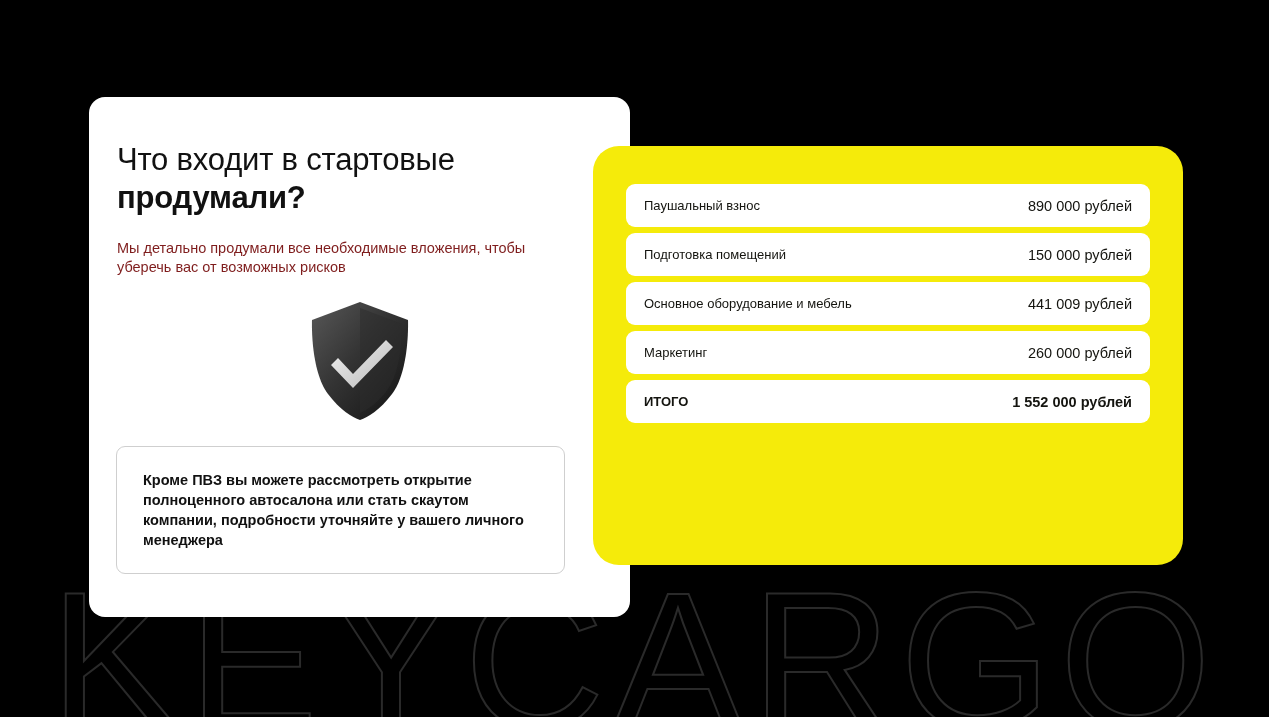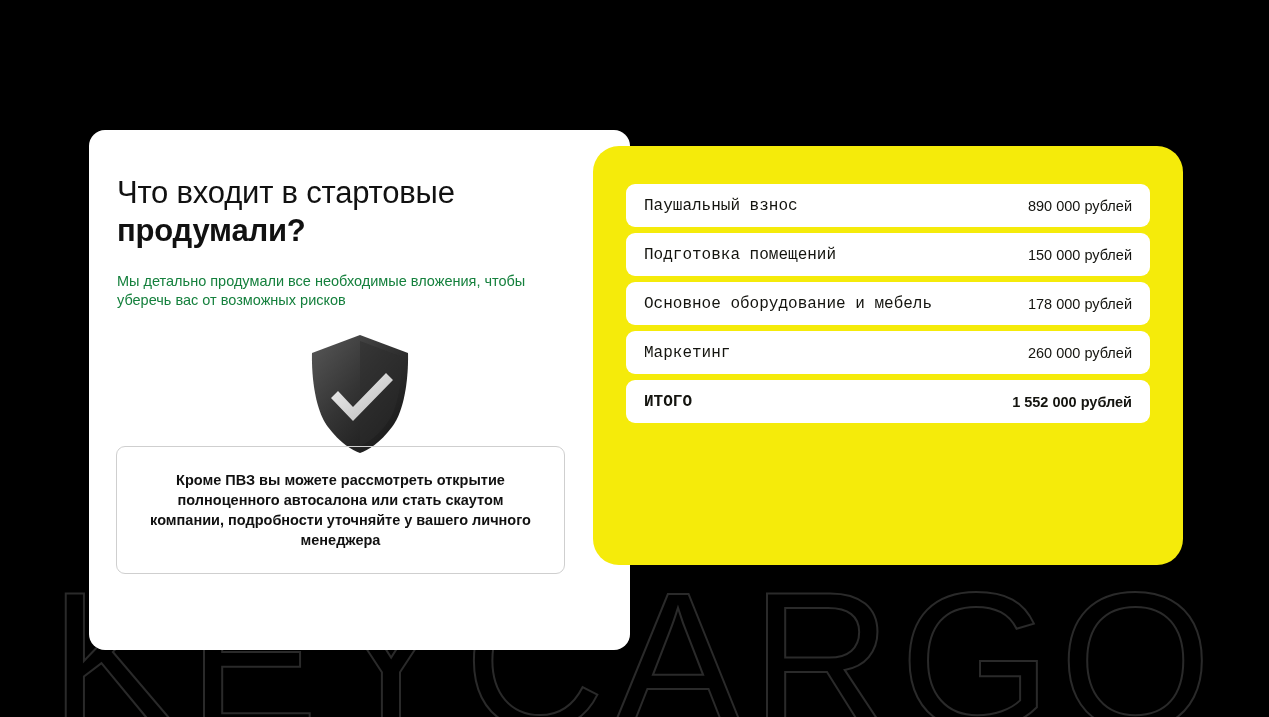--- a/index.html
+++ b/index.html
@@ -52,60 +52,58 @@
   .row {
     background: #ffffff;
     border-radius: 9px;
     height: 43px;
     display: flex;
     align-items: center;
     justify-content: space-between;
     padding: 0 18px;
   }
   .row-label {
-    font-size: 16px;
+    font-size: 13px;
     color: #14140f;
     line-height: 16px;
     max-width: 330px;
-    font-family: Liberation Mono, monospace;
   }
   .row-value {
     font-size: 14.5px;
     font-weight: normal;
     color: #14140f;
     white-space: nowrap;
   }
   .row.total .row-label { font-weight: bold; }
   .row.total .row-value { font-weight: bold; }
 
   
   .white-card {
     position: absolute;
     left: 89px;
     top: 97px;
     width: 541px;
     height: 520px;
     background: #ffffff;
     border-radius: 16px;
     padding: 44px 28px 28px 28px;
-    margin-top: 33px;
   }
   .title {
     font-size: 31px;
     line-height: 38px;
     color: #111111;
     font-weight: 400;
     letter-spacing: -0.2px;
   }
   .title .strong { font-weight: bold; display: block; }
   .subtitle {
     margin-top: 22px;
     font-size: 14.5px;
     line-height: 19px;
-    color: #15803d;
+    color: #7f1d1d;
     max-width: 440px;
   }
 
   
   .shield-wrap {
     margin-top: 14px;
     height: 140px;
     display: flex;
     align-items: center;
     justify-content: center;
@@ -123,21 +121,20 @@
     display: flex;
     align-items: center;
     justify-content: center;
     padding: 10px 26px;
   }
   .note-text {
     font-size: 14.5px;
     line-height: 20px;
     font-weight: bold;
     color: #111111;
-    text-align: center;
   }
 </style>
 </head>
 <body>
 
 <div class="stage">
 
   <div class="watermark">KEYCARGO</div>
 
   <div class="white-card">
@@ -179,21 +176,21 @@
         <span class="row-value">890 000 рублей</span>
       </div>
 
       <div class="row">
         <span class="row-label">Подготовка помещений</span>
         <span class="row-value">150 000 рублей</span>
       </div>
 
       <div class="row">
         <span class="row-label">Основное оборудование и мебель</span>
-        <span class="row-value">178 000 рублей</span>
+        <span class="row-value">441 009 рублей</span>
       </div>
 
 
       <div class="row">
         <span class="row-label">Маркетинг</span>
         <span class="row-value">260 000 рублей</span>
       </div>
 
 
       <div class="row total">

